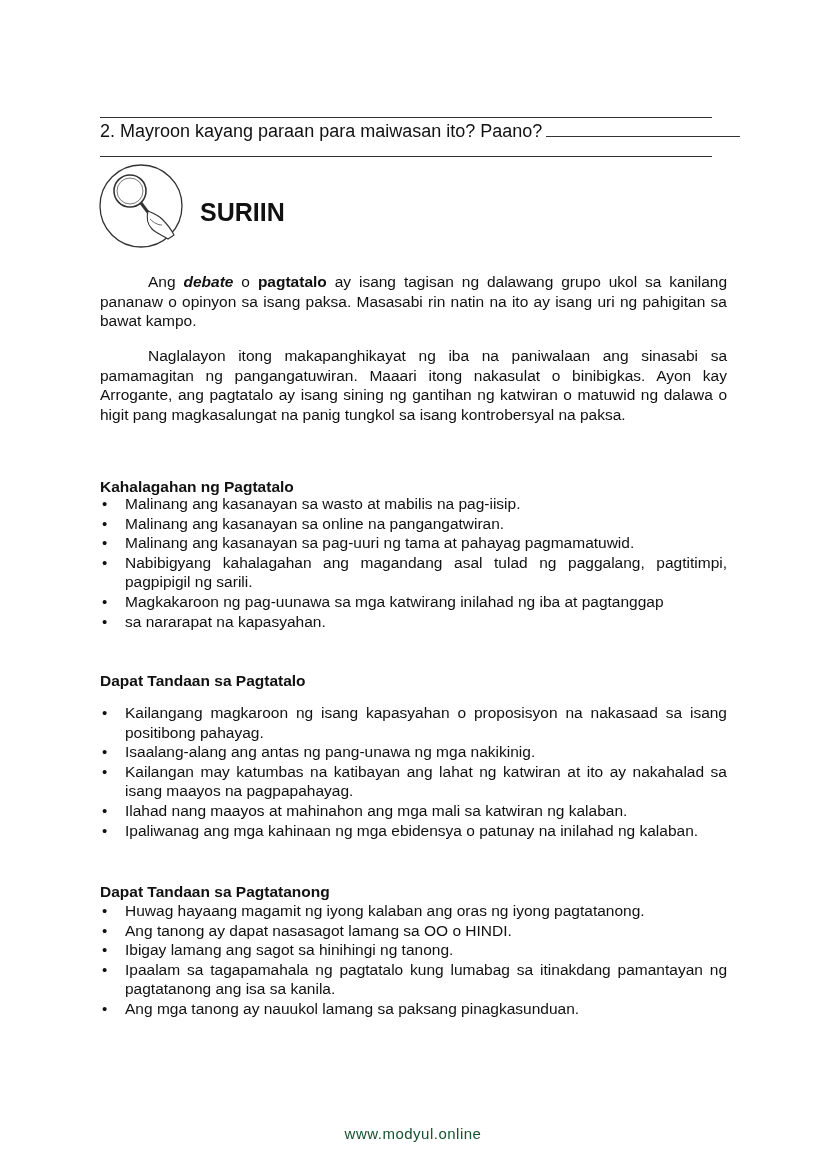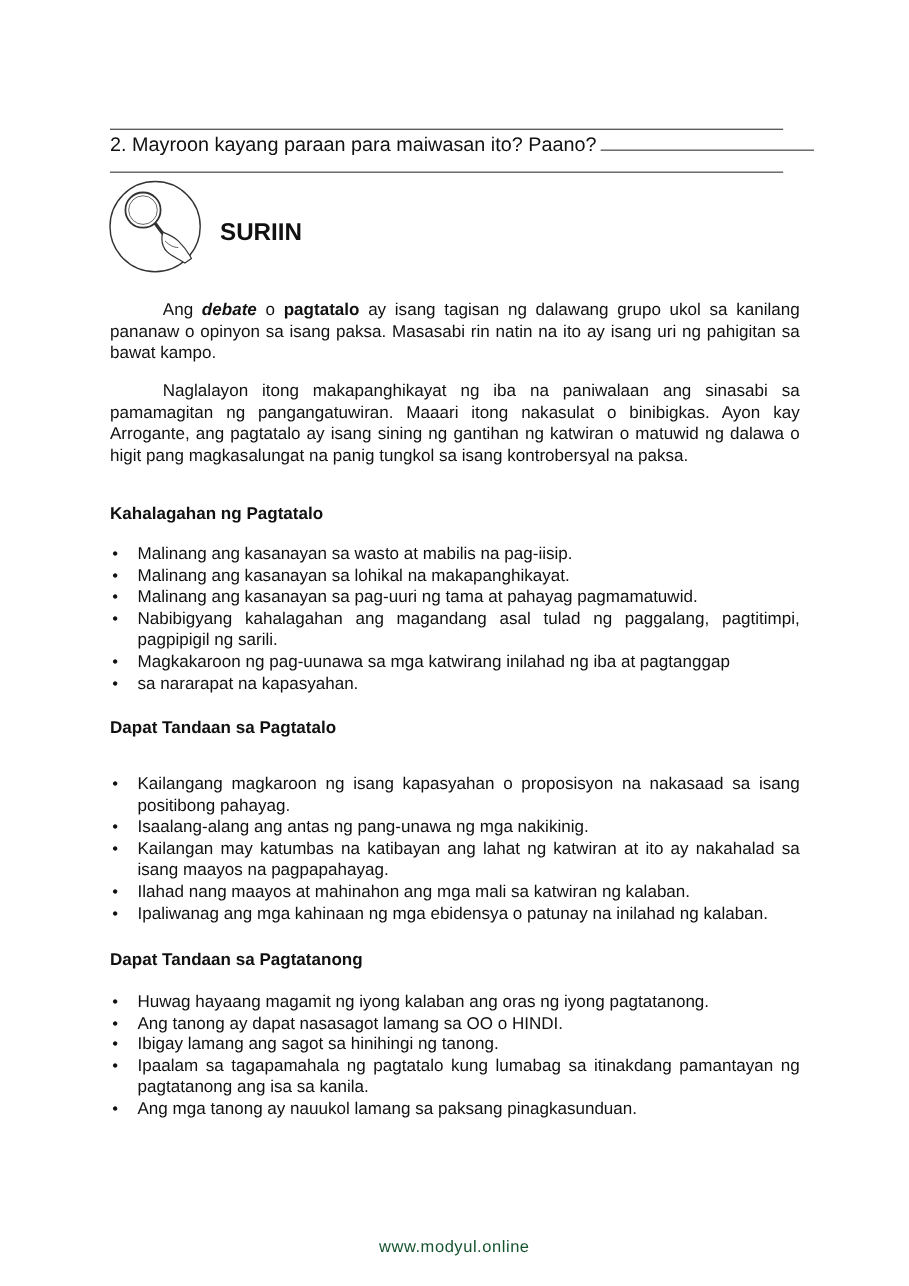--- a/index.html
+++ b/index.html
@@ -2,24 +2,24 @@
 <html><head>
 <meta charset="utf-8">
 <style>
   html, body { margin:0; padding:0; background:#ffffff; }
   body { width:826px; height:1169px; position:relative; overflow:hidden;
          font-family:"Liberation Sans", sans-serif; color:#111; font-size:15.5px; }
   .line { position:absolute; left:100px; width:612px; border-top:1px solid #333; }
   .q2 { position:absolute; left:100px; top:121px; width:612px; font-size:18px; white-space:nowrap; }
   .q2 .blank { display:inline-block; width:194px; border-bottom:1px solid #333; height:14px; vertical-align:baseline; margin-left:4px; }
   .icon-wrap { position:absolute; left:98px; top:163px; width:86px; height:86px; }
-  .suriin { position:absolute; left:200px; top:198px; font-weight:bold; font-size:22px; }
+  .suriin { position:absolute; left:200px; top:198px; font-weight:bold; font-size:25px; }
   .para { position:absolute; left:100px; width:627px; text-align:justify; line-height:19.6px; }
   .para .indent { display:inline-block; width:48px; }
-  .heading { position:absolute; left:100px; font-weight:bold; font-size:15.5px; }
+  .heading { position:absolute; left:100px; font-weight:bold; font-size:15.5px;margin-top:19px; }
   ul.bullets { position:absolute; left:100px; width:627px; margin:0; padding:0; list-style:none; }
   ul.bullets li { position:relative; padding-left:25px; text-align:justify; line-height:19.6px; }
   ul.bullets li::before { content:"•"; position:absolute; left:2px; top:0; font-size:15px; }
   .footer { position:absolute; left:0; width:826px; top:1125px; text-align:center; color:#14532d; font-size:15px; letter-spacing:0.5px; }
 </style>
 </head>
 <body>
 
 <div class="line" style="top:117px;"></div>
 <div class="q2">
@@ -42,21 +42,21 @@
 <div class="para" style="top:272px;">
   <span class="indent"></span><span>Ang </span><b><i>debate</i></b><span> o </span><b>pagtatalo</b><span> ay isang tagisan ng dalawang grupo ukol sa kanilang pananaw o opinyon sa isang paksa. Masasabi rin natin na ito ay isang uri ng pahigitan sa bawat kampo.</span>
 </div>
 <div class="para" style="top:346px;">
   <span class="indent"></span><span>Naglalayon itong makapanghikayat ng iba na paniwalaan ang sinasabi sa pamamagitan ng pangangatuwiran. Maaari itong nakasulat o binibigkas. Ayon kay Arrogante, ang pagtatalo ay isang sining ng gantihan ng katwiran o matuwid ng dalawa o higit pang magkasalungat na panig tungkol sa isang kontrobersyal na paksa.</span>
 </div>
 
 <div class="heading" style="top:459px;">Kahalagahan ng Pagtatalo</div>
 <ul class="bullets" style="top:494px;">
   <li>Malinang ang kasanayan sa wasto at mabilis na pag-iisip.</li>
-  <li>Malinang ang kasanayan sa lohikal na makapanghikayat.</li>
+  <li>Malinang ang kasanayan sa online na pangangatwiran.</li>
   <li>Malinang ang kasanayan sa pag-uuri ng tama at pahayag pagmamatuwid.</li>
   <li>Nabibigyang kahalagahan ang magandang asal tulad ng paggalang, pagtitimpi, pagpipigil ng sarili.</li>
   <li>Magkakaroon ng pag-uunawa sa mga katwirang inilahad ng iba at pagtanggap</li>
   <li>sa nararapat na kapasyahan.</li>
 </ul>
 
 <div class="heading" style="top:653px;">Dapat Tandaan sa Pagtatalo</div>
 <ul class="bullets" style="top:703px;">
   <li>Kailangang magkaroon ng isang kapasyahan o proposisyon na nakasaad sa isang positibong pahayag.</li>
   <li>Isaalang-alang ang antas ng pang-unawa ng mga nakikinig.</li>

